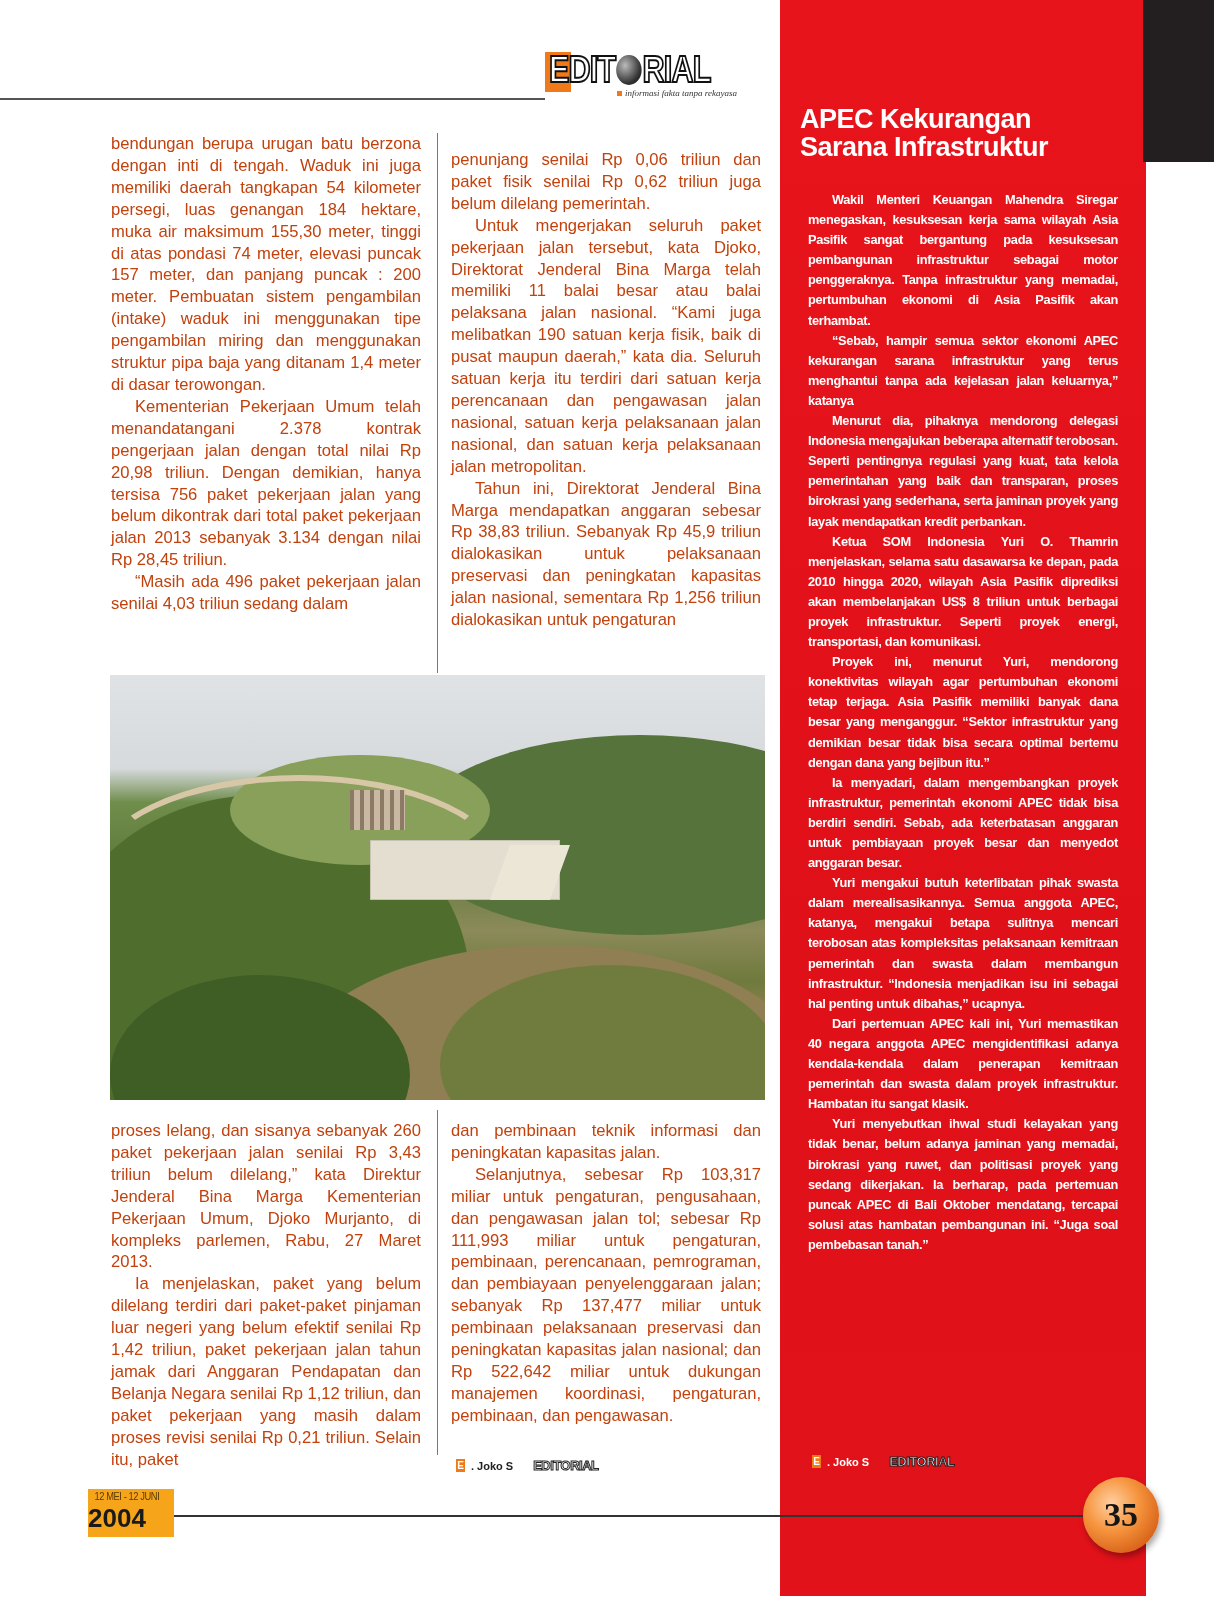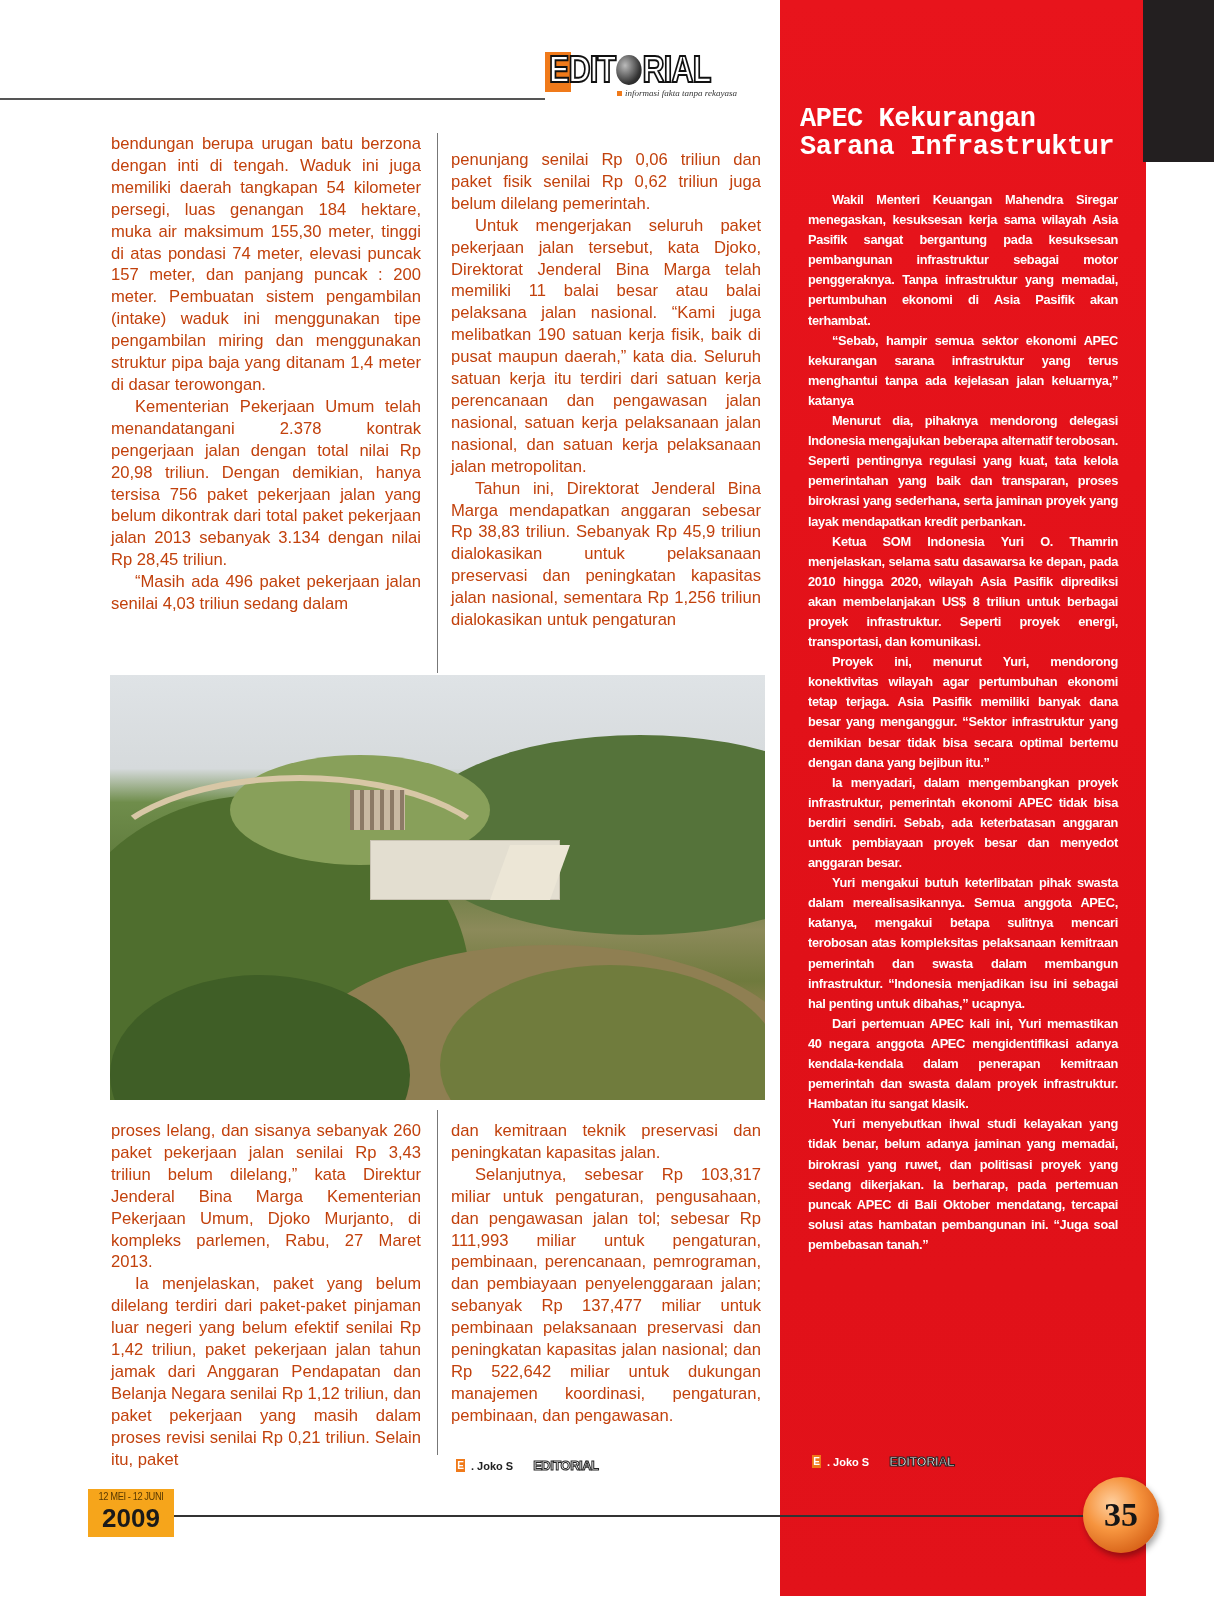--- a/index.html
+++ b/index.html
@@ -39,29 +39,29 @@
 
   
   .byline { position: absolute; display: flex; align-items: center; gap: 6px; font-size: 11px; font-weight: bold; }
   .by-mark { display: inline-block; width: 9px; height: 13px; background: #f07a1a; color: #fff; font-size: 10px; line-height: 13px; text-align: center; font-weight: 900; }
   .by-logo { font-weight: 900; font-size: 13px; letter-spacing: -0.5px; color: #fff; -webkit-text-stroke: 1px #222; margin-left: 14px; }
   .byline-main { left: 456px; top: 1458px; color: #222; }
   .byline-side { left: 812px; top: 1454px; color: #fff; }
   .byline-side .by-logo { -webkit-text-stroke: 1px #222; color: #fff; }
 
   
-  .date-box { position: absolute; left: 88px; top: 1489px; width: 86px; height: 48px; background: #f6a51b; text-align: center; }
+  .date-box { position: absolute; left: 88px; top: 1489px; width: 86px; height: 48px; background: #f6a51b; }
   .date-range { font-size: 11px; color: #5a3a00; letter-spacing: -0.5px; line-height: 15px; transform: scaleX(0.85); }
   .date-year { font-size: 26px; font-weight: 900; color: #1a1a1a; line-height: 28px; }
   .bottom-rule { position: absolute; left: 174px; top: 1515px; width: 910px; height: 2px; background: #333; }
 
   
   .side { position: absolute; left: 780px; top: 0; width: 366px; height: 1596px; background: linear-gradient(180deg, #e8141c 0%, #e01018 60%, #e2121a 100%); }
   .side-bar { position: absolute; left: 1143px; top: 0; width: 71px; height: 162px; background: #231f20; }
-  .side-title { position: absolute; left: 800px; top: 105px; width: 330px; color: #fff; font-family: Liberation Mono, monospace; font-weight: bold; font-size: 27px; line-height: 28px; letter-spacing: -0.5px; }
+  .side-title { position: absolute; left: 800px; top: 105px; width: 330px; color: #fff; font-family: Liberation Sans, sans-serif; font-weight: bold; font-size: 27px; line-height: 28px; letter-spacing: -0.5px; }
   .side-body { position: absolute; left: 808px; top: 190px; width: 310px; color: #fff; font-family: Liberation Sans, sans-serif; font-weight: bold; font-size: 12.8px; line-height: 20.1px; text-align: justify; letter-spacing: -0.3px; }
   .side-body p { text-indent: 24px; }
 
   .page-num { position: absolute; left: 1083px; top: 1477px; width: 76px; height: 76px; border-radius: 50%;
     background: radial-gradient(circle at 38% 35%, #ffd0a0 0%, #f6943e 40%, #d9651a 75%, #a54510 100%);
     box-shadow: 2px 4px 6px rgba(0,0,0,0.35); text-align: center; }
   .page-num span { font-family: "Liberation Serif", serif; font-weight: bold; font-size: 34px; line-height: 76px; color: #151515; }
 </style>
 </head>
 <body>
@@ -98,21 +98,21 @@
   <div class="hill" style="left:330px; top:290px; width:340px; height:200px; background:#6b7b3a; opacity:0.85;"></div>
   <span class="caption-sr">Dam construction site on forested hillside</span>
 </div>
 
 <div class="col col-a2">
   <p>proses lelang, dan sisanya sebanyak 260 paket pekerjaan jalan senilai Rp 3,43 triliun belum dilelang,” kata Direktur Jenderal Bina Marga Kementerian Pekerjaan Umum, Djoko Murjanto, di kompleks parlemen, Rabu, 27 Maret 2013.</p>
   <p class="ind">Ia menjelaskan, paket yang belum dilelang terdiri dari paket-paket pinjaman luar negeri yang belum efektif senilai Rp 1,42 triliun, paket pekerjaan jalan tahun jamak dari Anggaran Pendapatan dan Belanja Negara senilai Rp 1,12 triliun, dan paket pekerjaan yang masih dalam proses revisi senilai Rp 0,21 triliun. Selain itu, paket</p>
 </div>
 <div class="vrule vr2"></div>
 <div class="col col-b2">
-  <p>dan kemitraan teknik preservasi dan peningkatan kapasitas jalan.</p>
+  <p>dan pembinaan teknik informasi dan peningkatan kapasitas jalan.</p>
   <p class="ind">Selanjutnya, sebesar Rp 103,317 miliar untuk pengaturan, pengusahaan, dan pengawasan jalan tol; sebesar Rp 111,993 miliar untuk pengaturan, pembinaan, perencanaan, pemrograman, dan pembiayaan penyelenggaraan jalan; sebanyak Rp 137,477 miliar untuk pembinaan pelaksanaan preservasi dan peningkatan kapasitas jalan nasional; dan Rp 522,642 miliar untuk dukungan manajemen koordinasi, pengaturan, pembinaan, dan pengawasan.</p>
 </div>
 
 <div class="byline byline-main">
   <span class="by-mark">E</span>
   <span>. Joko S</span>
   <span class="by-logo">EDITORIAL</span>
 </div>
 
 <div class="side"></div>
@@ -134,17 +134,17 @@
 </div>
 <div class="byline byline-side">
   <span class="by-mark">E</span>
   <span>. Joko S</span>
   <span class="by-logo">EDITORIAL</span>
 </div>
 
 <div class="bottom-rule"></div>
 <div class="date-box">
   <div class="date-range">12 MEI - 12 JUNI</div>
-  <div class="date-year">2009</div>
+  <div class="date-year">2004</div>
 </div>
 <div class="page-num">
   <span>35</span>
 </div>
 
 </body></html>

